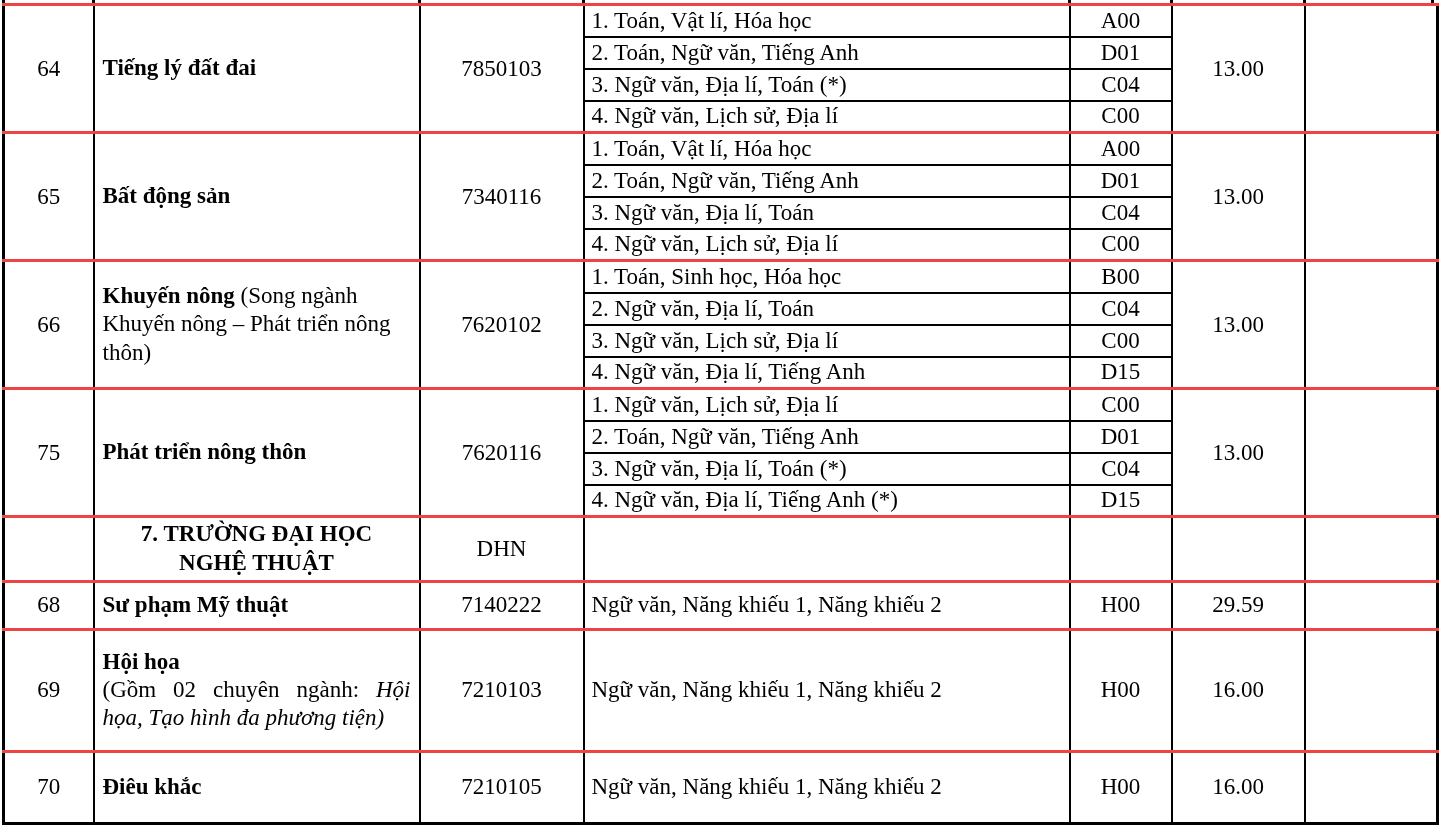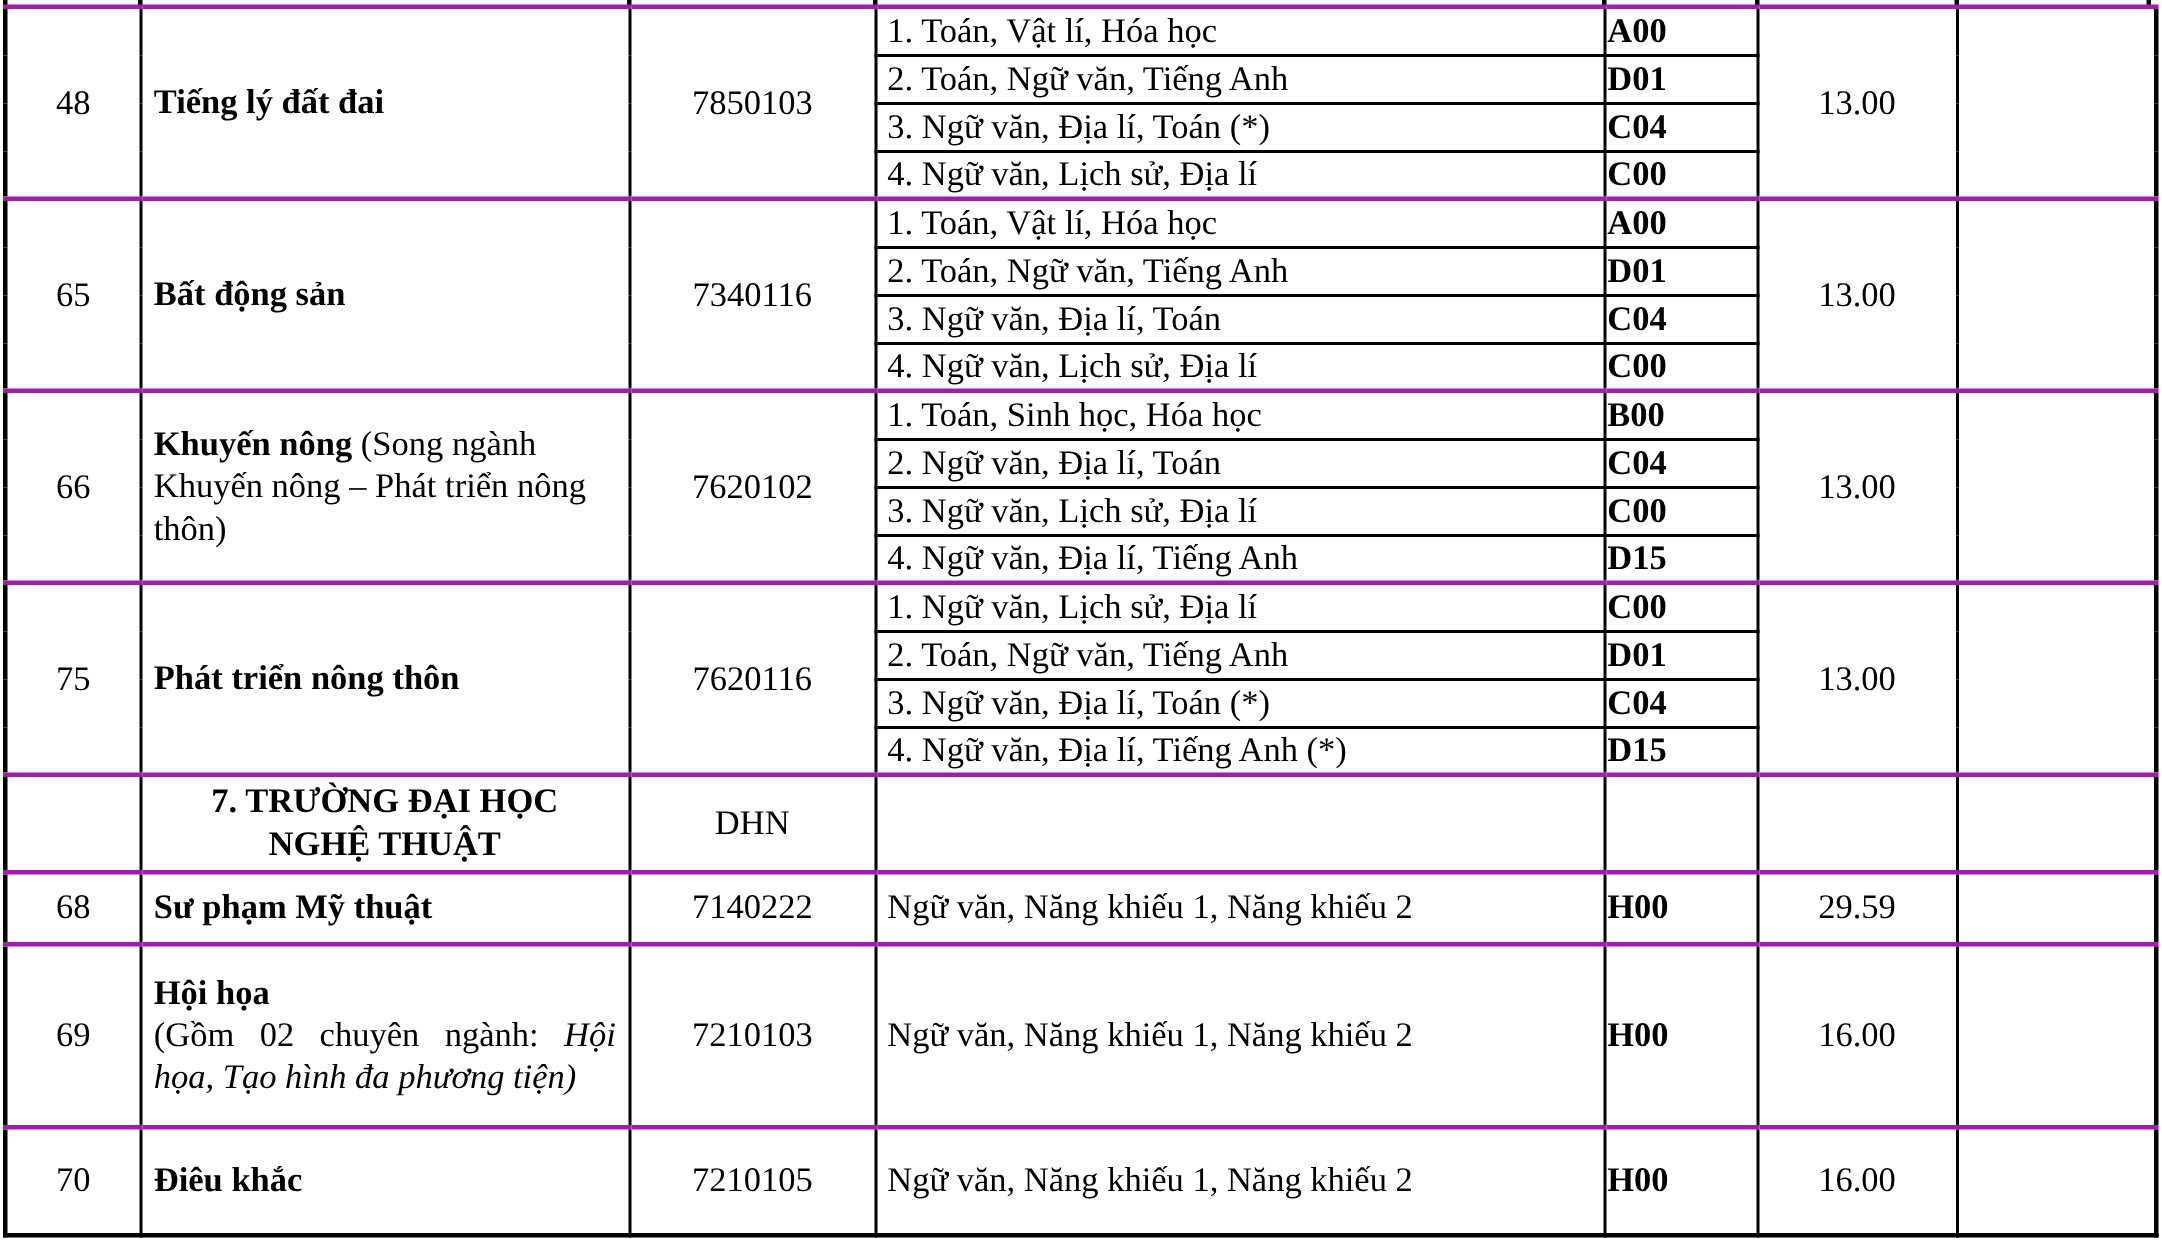--- a/index.html
+++ b/index.html
@@ -8,31 +8,31 @@
     font-family:"Liberation Serif","DejaVu Serif",serif; color:#000;
     font-size:23px; overflow:hidden;
   }
   .stub { position:absolute; top:0; width:3px; height:4px; background:#000; }
   table.adm {
     position:absolute; left:2px; top:3px; width:1434px;
     border-collapse:collapse; table-layout:fixed;
     border:3px solid #000;
   }
   td { border:2px solid #000; vertical-align:middle; overflow:hidden; }
-  tr.gs td { border-top:3px solid #a21caf; }
+  tr.gs td { border-top:3px solid #ef4444; }
   tr.r-sub { height:32px; }
   tr.r-section { height:54px; }
   tr.r-68 { height:48px; }
   tr.r-69 { height:122px; }
   tr.r-70 { height:72px; }
   .c-stt { text-align:center; }
   .c-name { text-align:left; padding:2px 8px; line-height:1.22; }
   .c-code { text-align:center; }
   .c-combo { text-align:left; padding:0 7px; white-space:nowrap; }
-  .c-ccode { text-align:left;font-weight:bold; }
+  .c-ccode { text-align:center; }
   .c-score { text-align:center; }
   .bold { font-weight:bold; }
   .name-desc { text-align:justify; }
   .name-desc .it { font-style:italic; }
   .section-title {
     font-weight:bold; text-align:center; max-width:270px; margin:0 auto; line-height:1.25;
   }
   .section-code { font-weight:normal; text-align:center; }
 </style>
 </head>
@@ -55,21 +55,21 @@
         <col style="width:326px">
         <col style="width:164px">
       <col style="width:486px">
         <col style="width:102px">
         <col style="width:133px">
         <col style="width:133px">
     </colgroup>
 
     <tbody>
         <tr class="gs r-sub">
-      <td class="c-stt" rowspan="4">48</td>
+      <td class="c-stt" rowspan="4">64</td>
       <td class="c-name" rowspan="4"><span class="bold">Tiếng lý đất đai</span><span></span></td>
       <td class="c-code" rowspan="4">7850103</td>
       <td class="c-combo">1. Toán, Vật lí, Hóa học</td>
       <td class="c-ccode">A00</td>
       <td class="c-score" rowspan="4">13.00</td>
       <td class="c-note" rowspan="4"></td>
     </tr>
     <tr class="r-sub">
       <td class="c-combo">2. Toán, Ngữ văn, Tiếng Anh</td>
       <td class="c-ccode">D01</td>

